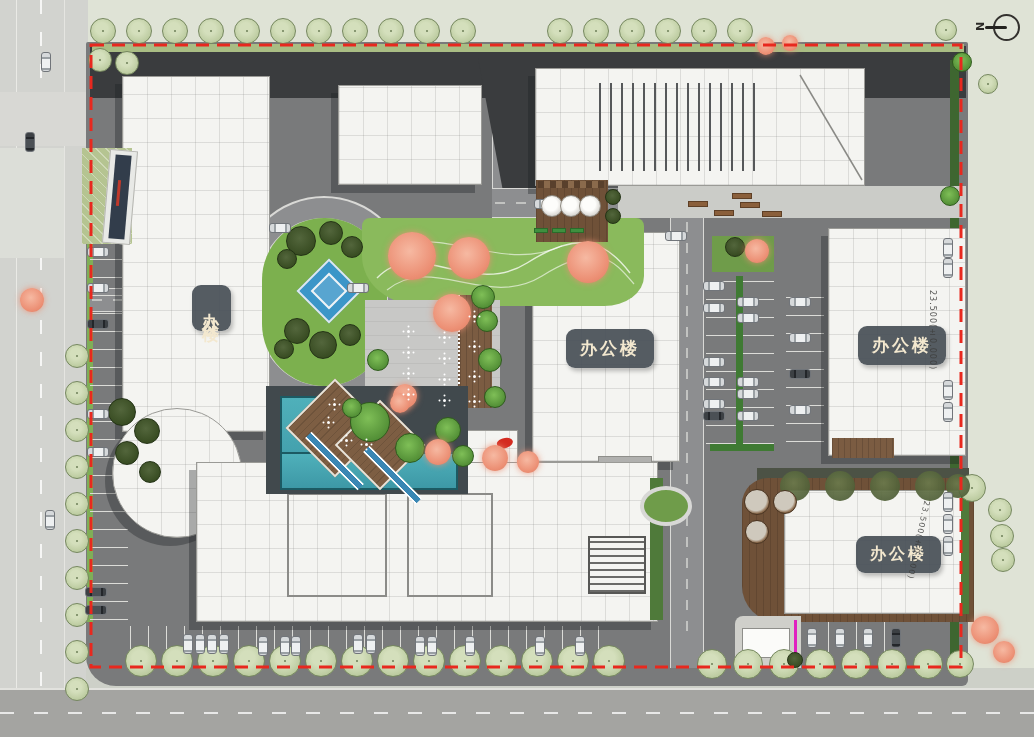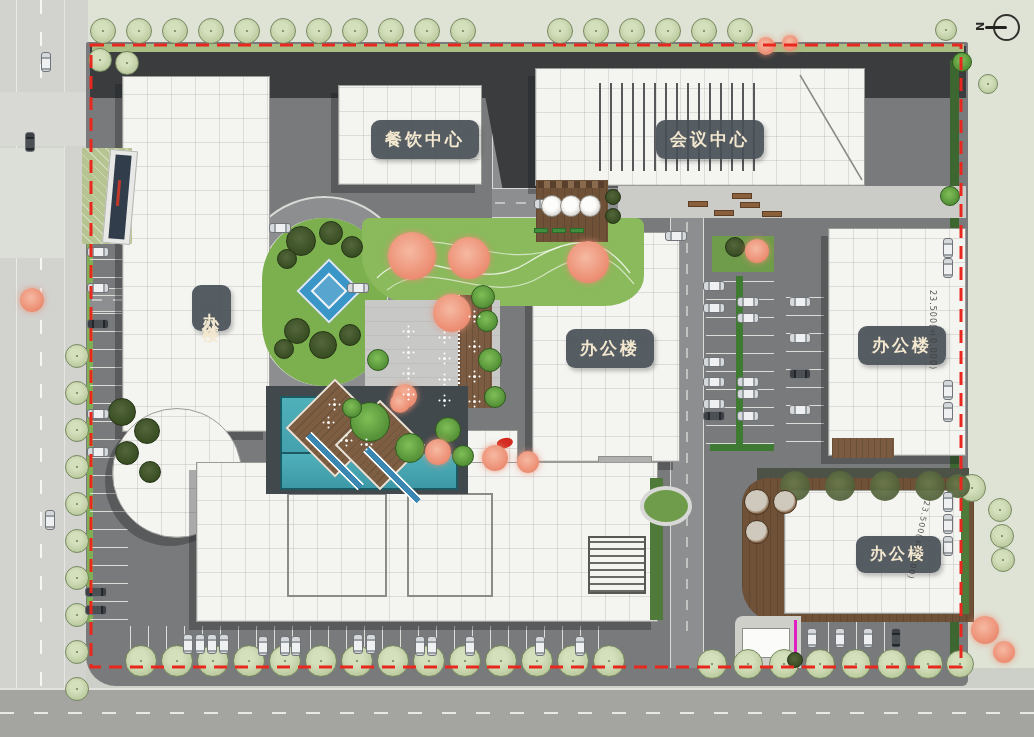--- a/index.html
+++ b/index.html
@@ -386,22 +386,20 @@
       <div class="planter" style="left: 745px; top: 520px; width: 24px; height: 24px;"></div>
       <div class="gbench" style="left: 534px; top: 227.5px; width: 14px; height: 5px;"></div>
       <div class="gbench" style="left: 552px; top: 227.5px; width: 14px; height: 5px;"></div>
       <div class="gbench" style="left: 570px; top: 227.5px; width: 14px; height: 5px;"></div>
     </div>
 
   <svg class="overlay" width="1034" height="737">
     <path d="M91,45 H961 V667 H91 Z" fill="none" stroke="#e8281e" stroke-width="3" stroke-dasharray="13 8"></path>
   </svg>
 
-  <div class="plabel" style="left:371px;top:120px;">餐饮中心</div>
-  <div class="plabel" style="left:656px;top:120px;">会议中心</div>
   <div class="plabel vert" style="left:192px;top:285px;">办公楼</div>
   <div class="plabel" style="left:566px;top:329px;">办公楼</div>
   <div class="plabel" style="left:858px;top:326px;">办公楼</div>
   <div class="plabel" style="left:856px;top:536px;font-size:16px;">办公楼</div>
 
   <div class="elev" style="left:928px;top:290px;">23.500(±0.000)</div>
   <div class="elev" style="left:914px;top:500px;transform:rotate(12deg);">23.500(±0.000)</div>
 
   <div class="ncirc" style="left:993px;top:14px;"></div>
   <div class="nbar" style="left:985px;top:26px;width:22px;"></div>

